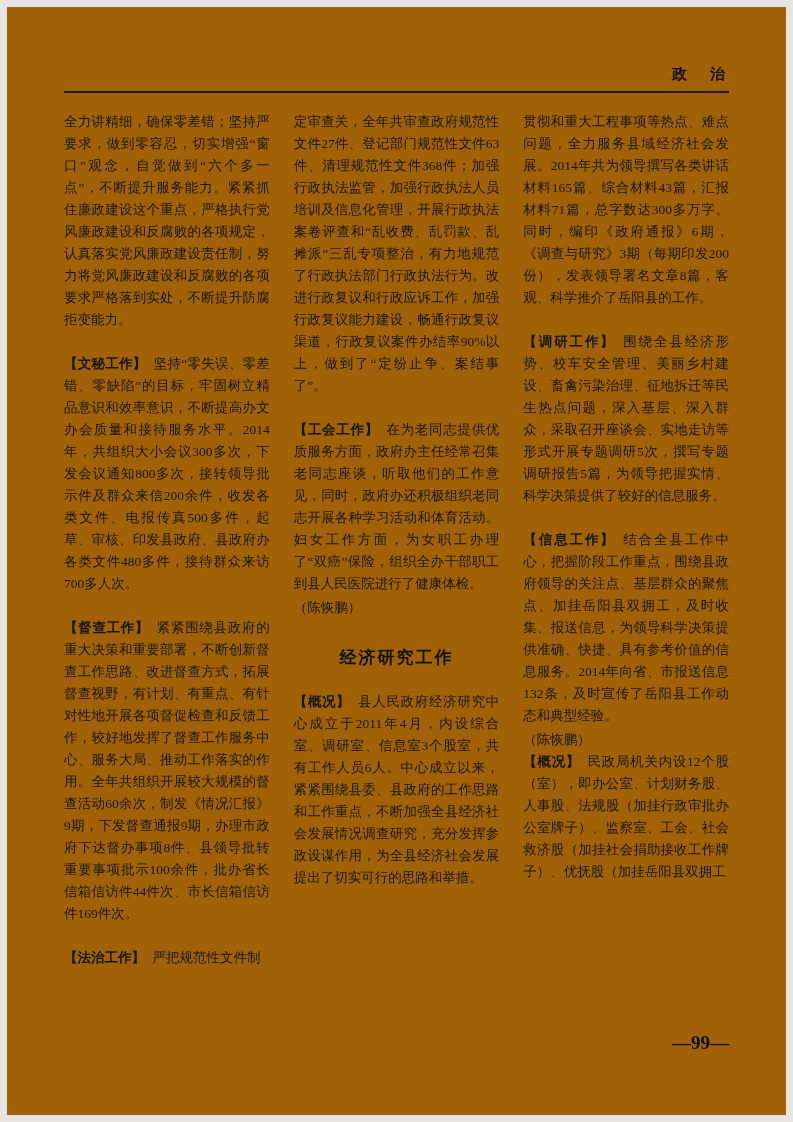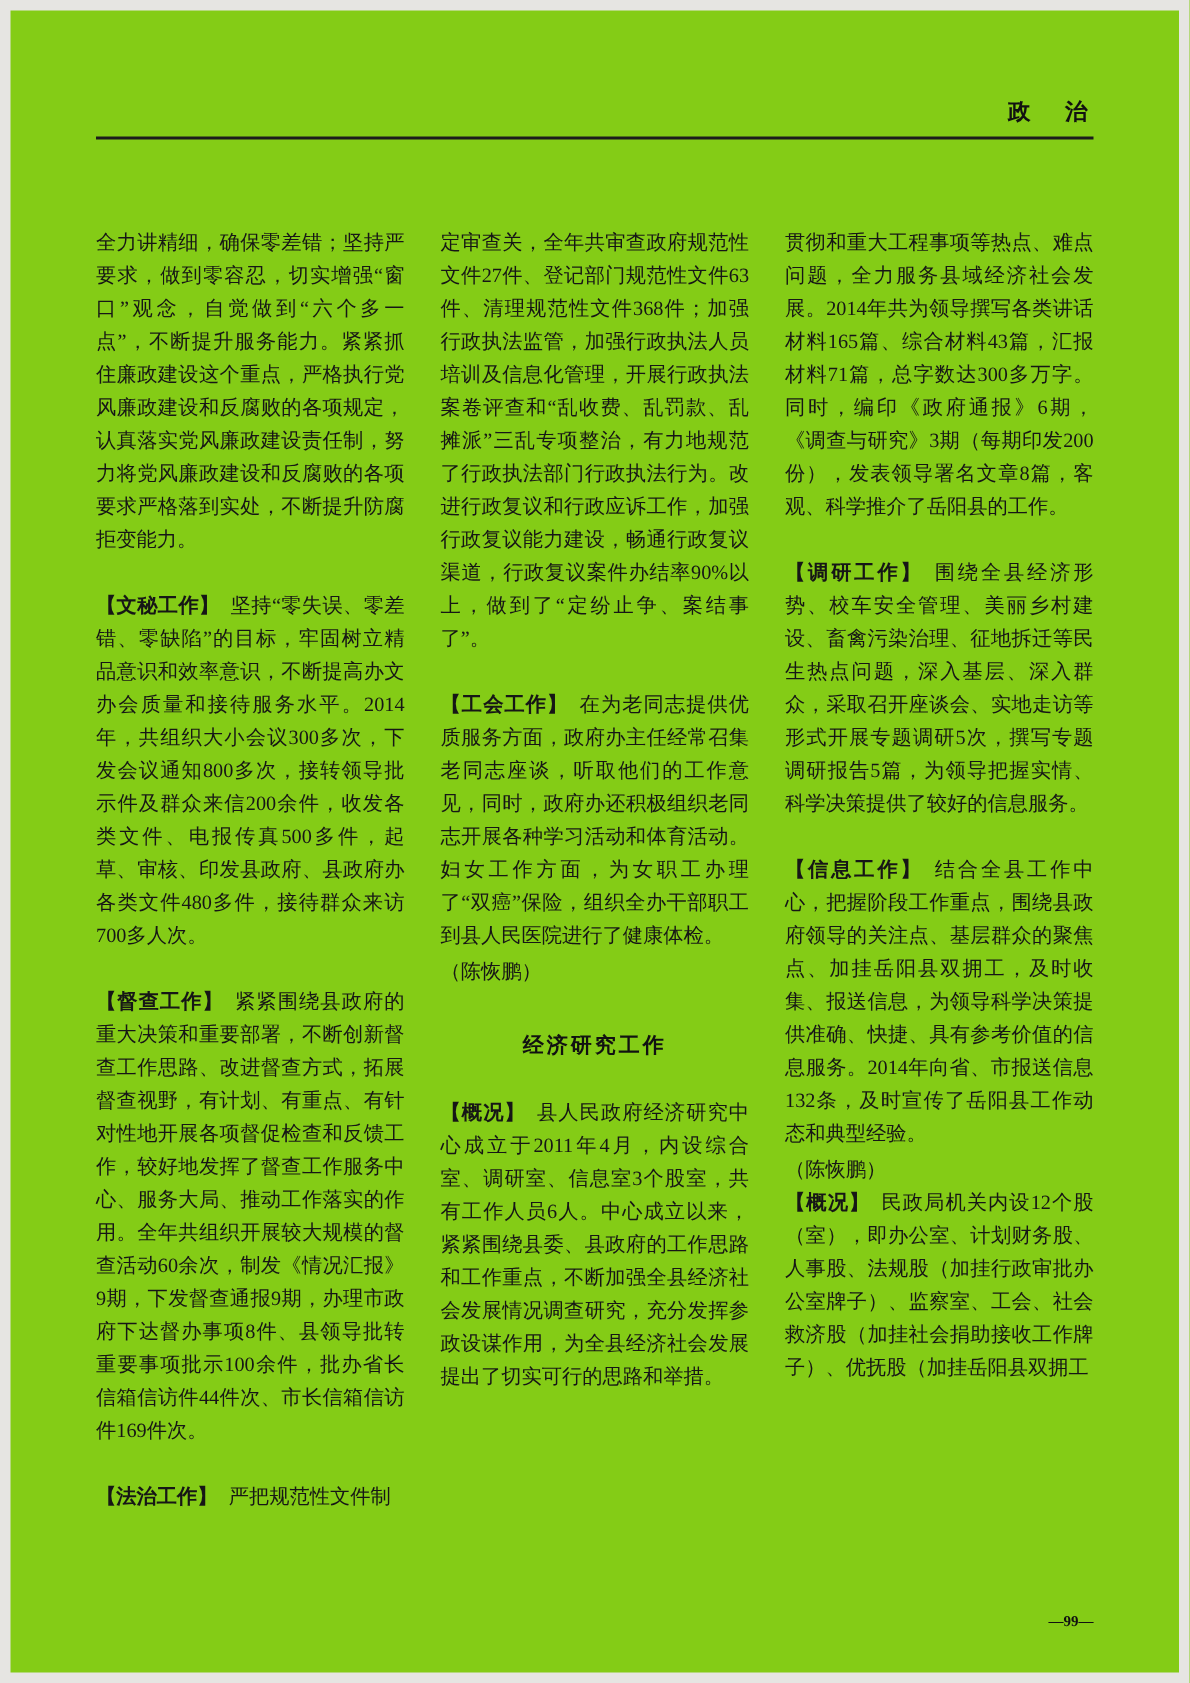--- a/index.html
+++ b/index.html
@@ -6,21 +6,21 @@
   body {
     width: 793px; height: 1122px;
     background: #e6e5e2;
     font-family: "Liberation Serif", "DejaVu Serif", serif;
     position: relative;
     overflow: hidden;
   }
   .page {
     position: absolute;
     left: 7px; top: 7px; right: 7px; bottom: 7px;
-    background: #84cc16;
+    background: #a16207;
     box-sizing: border-box;
     padding: 58px 57px 0 57px;
   }
   .header {
     display: flex;
     justify-content: flex-end;
     align-items: flex-end;
     padding-bottom: 7px;
     border-bottom: 2px solid #1c1c1c;
   }
@@ -34,45 +34,44 @@
     display: flex;
     gap: 24px;
     margin-top: 18px;
     color: #161616;
   }
   .col {
     flex: 1 1 0;
     font-size: 13.5px;
     line-height: 22px;
     text-align: justify;
-    margin-top: 40px;
   }
   .para { margin: 0; }
   .entry { margin: 22px 0 0 0; }
   .entry-label {
     font-weight: bold;
     margin-right: 0.55em;
   }
   .signature {
     margin-top: 2px;
   }
   .section-heading {
     text-align: center;
-    font-size: 14px;
+    font-size: 17px;
     font-weight: bold;
     letter-spacing: 2px;
     margin: 28px 0 22px 0;
     color: #111;
   }
   .page-number {
     position: absolute;
     right: 57px;
-    bottom: 28px;
+    bottom: 61px;
     font-weight: bold;
-    font-size: 10px;
+    font-size: 19px;
     color: #111;
   }
 </style>
 </head>
 <body>
 
 <div class="page">
 
   <div class="header">
     <span class="header-title">政　治</span>

